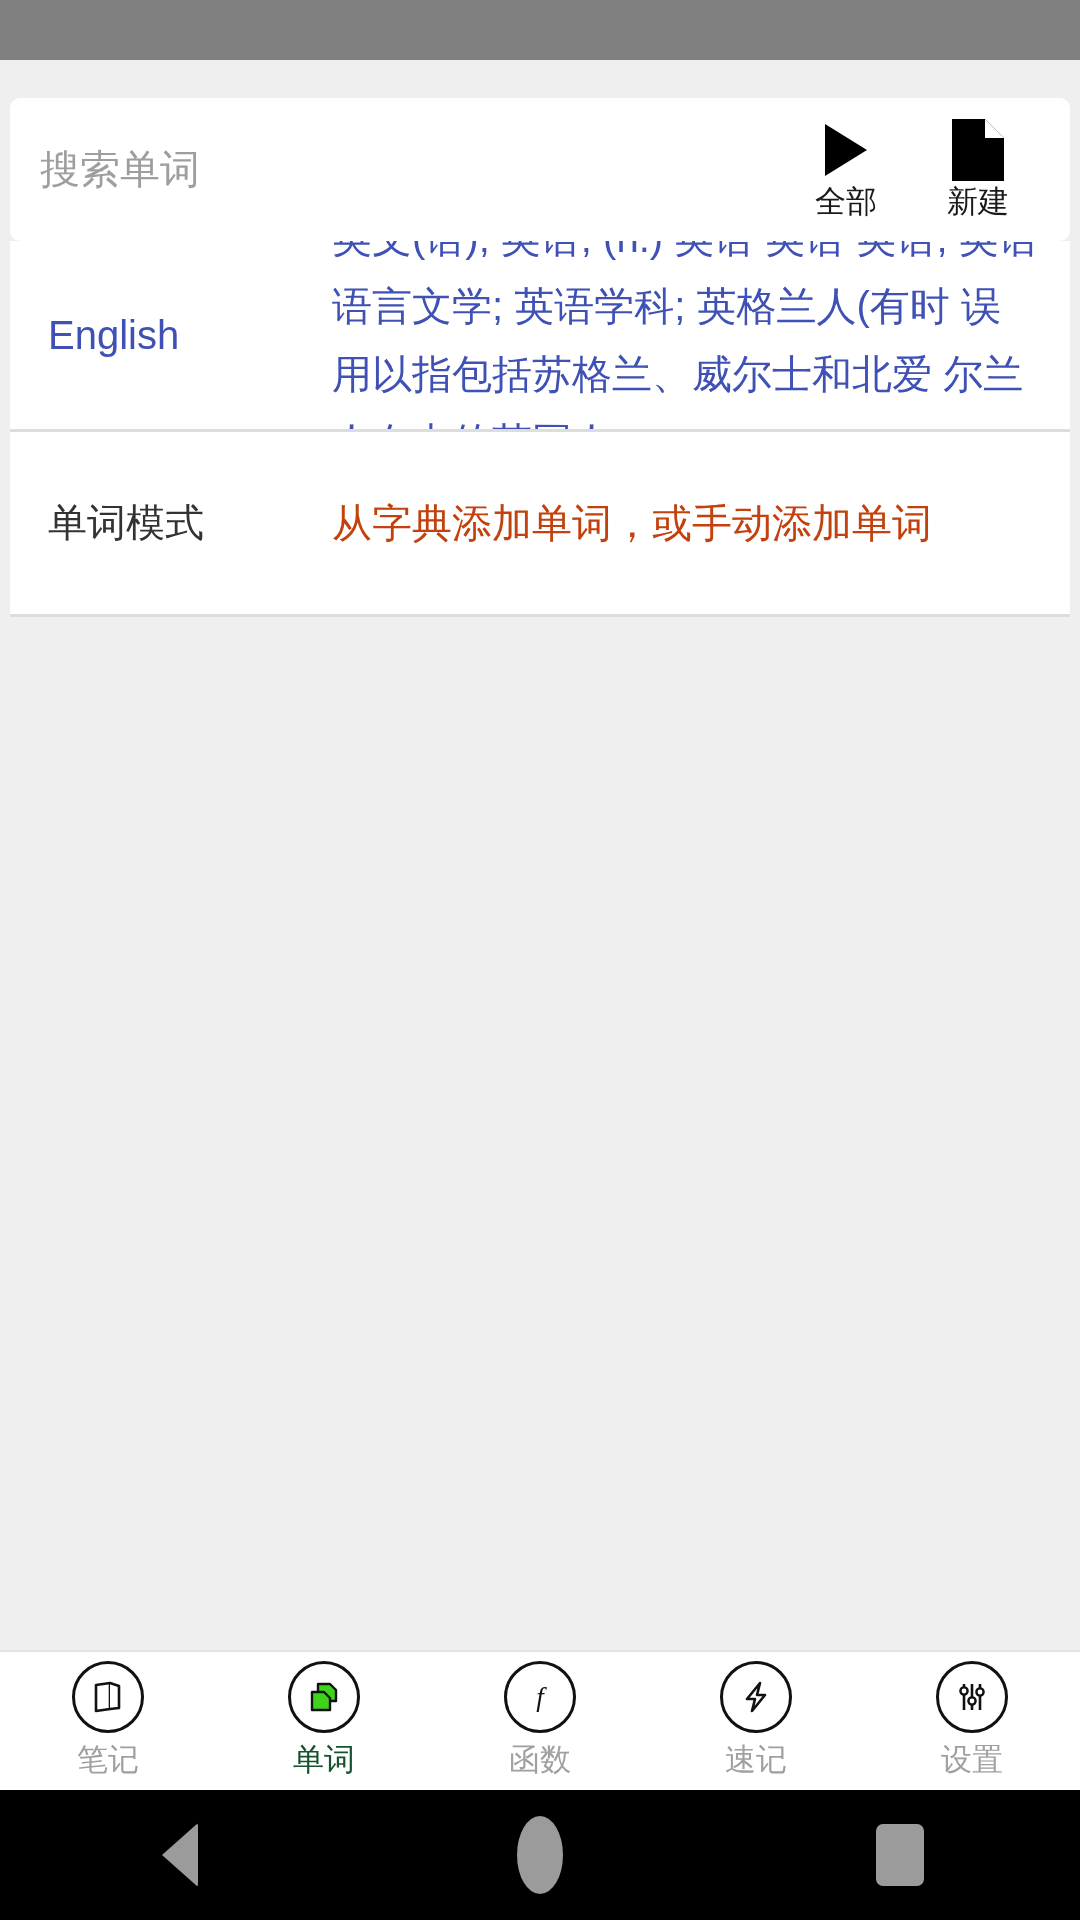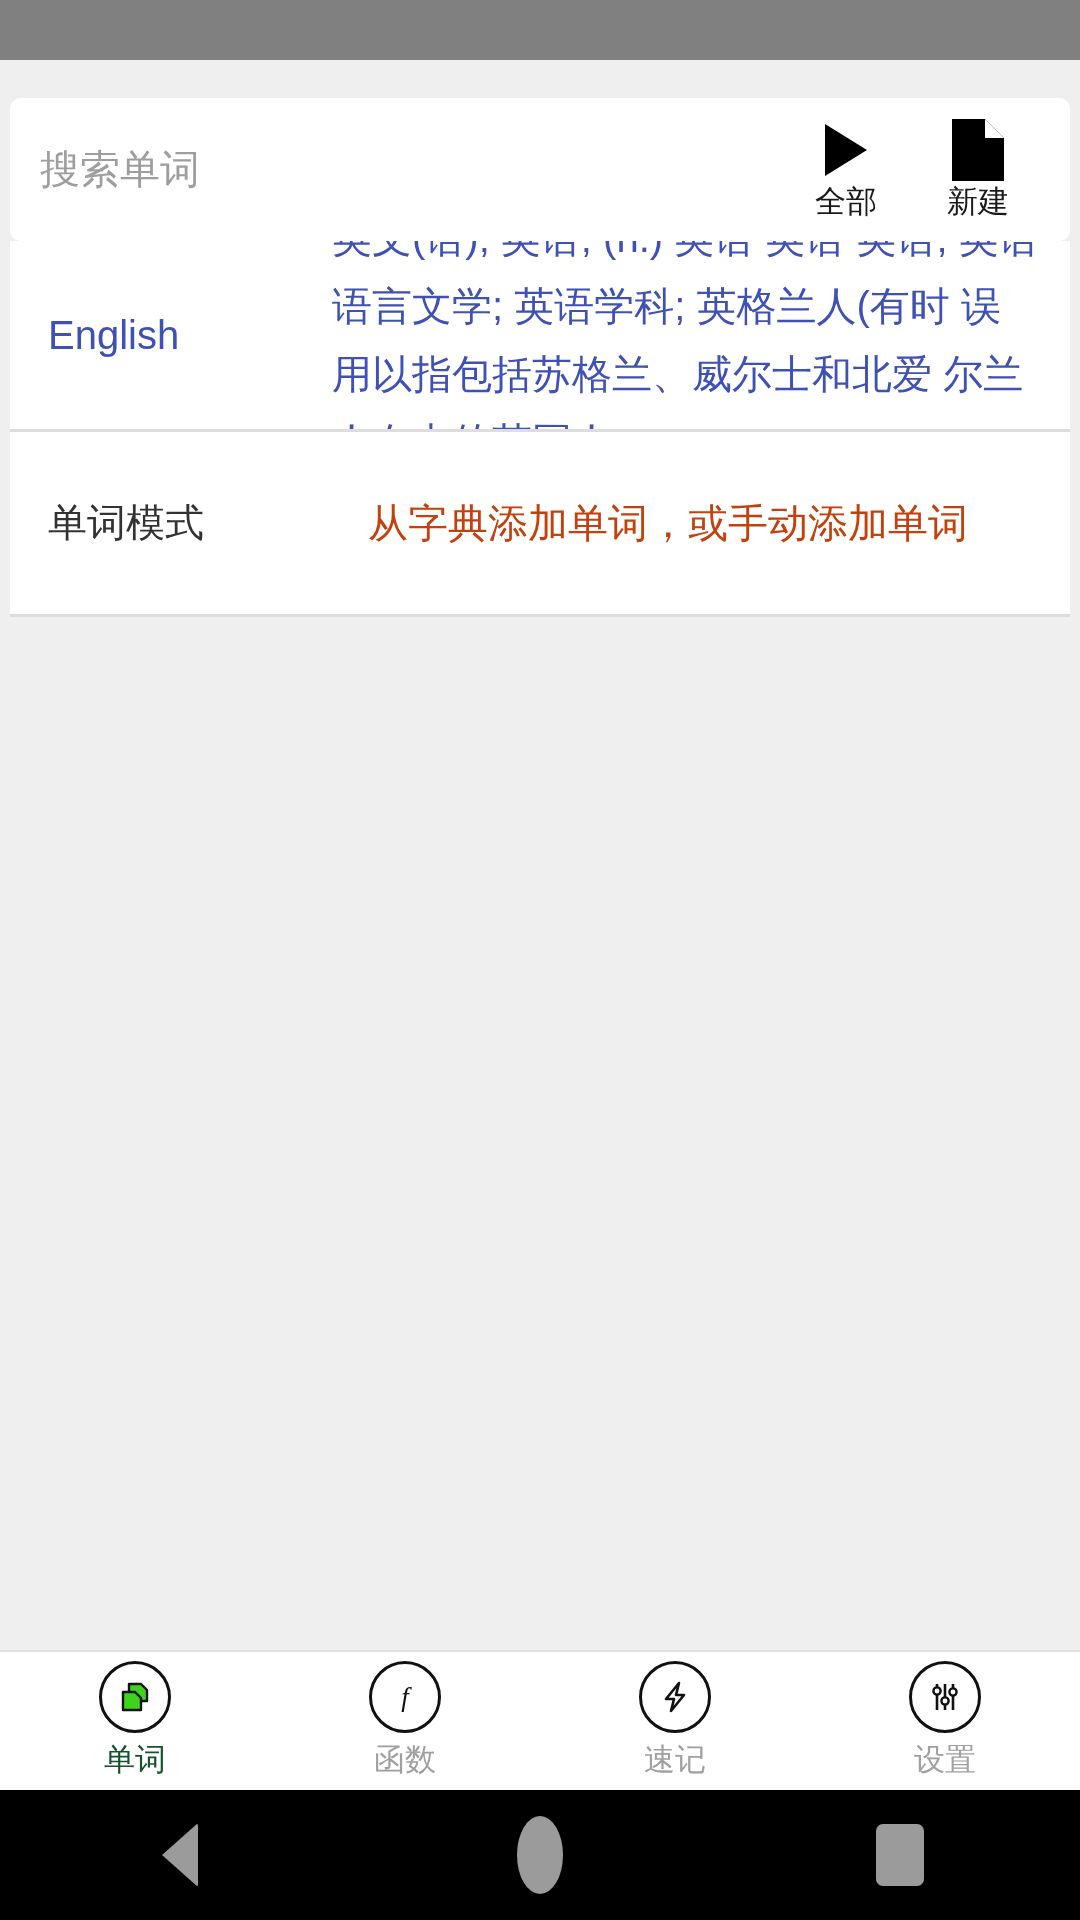--- a/index.html
+++ b/index.html
@@ -120,21 +120,20 @@
     overflow: hidden;
   }
 
   .list-card.word-row {
     height: 191px;
     align-items: center;
   }
   .list-card.mode-row {
     height: 185px;
     align-items: center;
-    gap: 36px;
   }
 
   .row-title {
     width: 322px;
     flex: 0 0 322px;
     padding-left: 38px;
     font-size: 40px;
     line-height: 1.25;
     color: #3f51b5;
   }
@@ -290,20 +289,29 @@
     <div class="list-card mode-row">
       <div class="row-title">单词模式</div>
       <div class="row-def">从字典添加单词，或手动添加单词</div>
     </div>
 
   </div>
 </div>
 
 <div class="bottom-nav">
 
+  <button class="nav-item">
+    <span class="nav-circle">
+      <svg width="40" height="40" viewBox="0 0 40 40">
+        <path d="M8 8 L22 6 L22 32 L8 34 Z" fill="#fff" stroke="#111" stroke-width="2.6" stroke-linejoin="round"></path>
+        <path d="M22 6 L31 9 L31 31 L22 32" fill="#fff" stroke="#111" stroke-width="2.6" stroke-linejoin="round"></path>
+      </svg>
+    </span>
+    <span class="nav-label">笔记</span>
+  </button>
 
   <button class="nav-item active">
     <span class="nav-circle">
       <svg width="40" height="40" viewBox="0 0 40 40">
         <path d="M14 7 H26 L32 13 V24 H14 Z" fill="#3fd41c" stroke="#111" stroke-width="2.4" stroke-linejoin="round"></path>
         <path d="M8 15 H20 L26 21 V33 H8 Z" fill="#3fd41c" stroke="#111" stroke-width="2.4" stroke-linejoin="round"></path>
       </svg>
     </span>
     <span class="nav-label">单词</span>
   </button>

